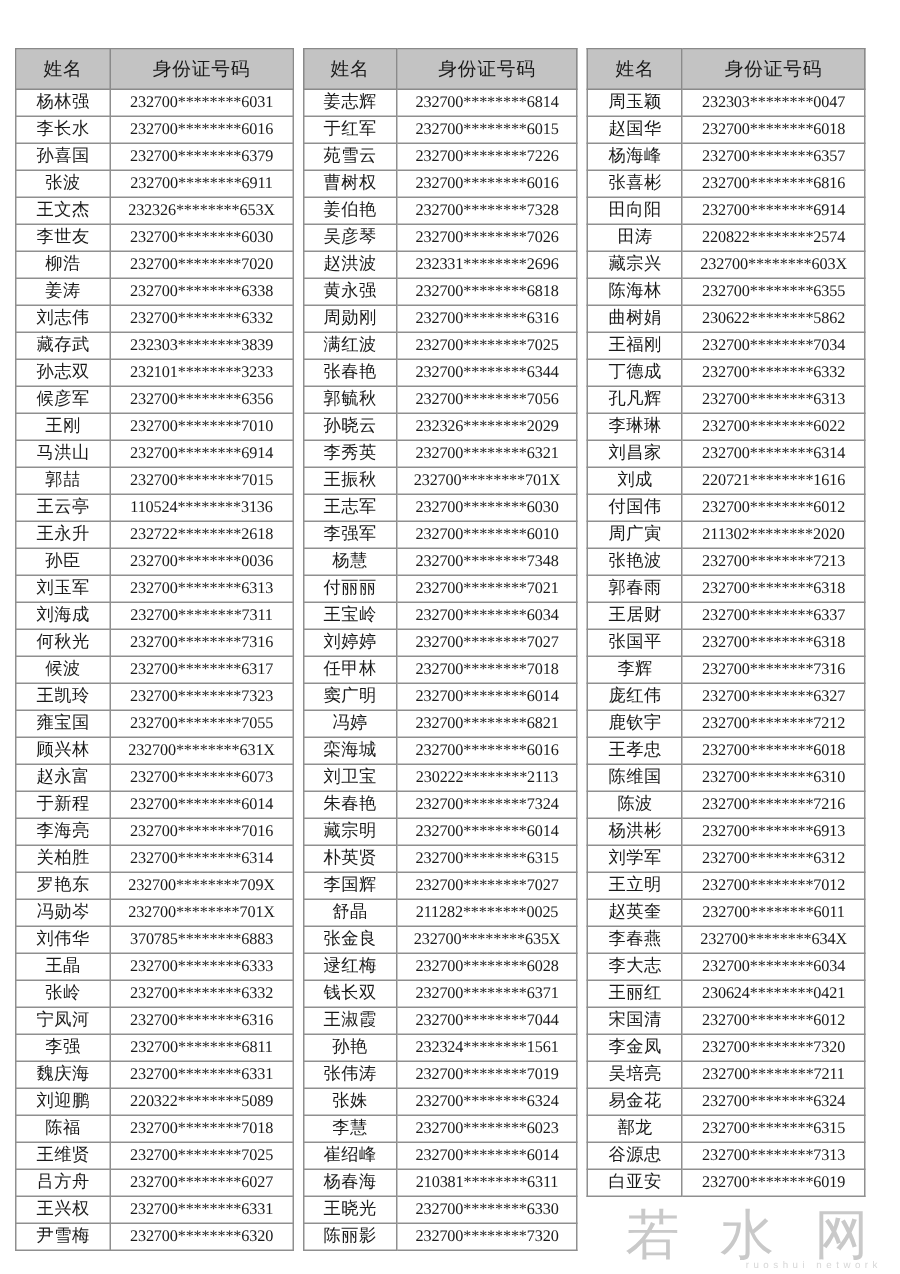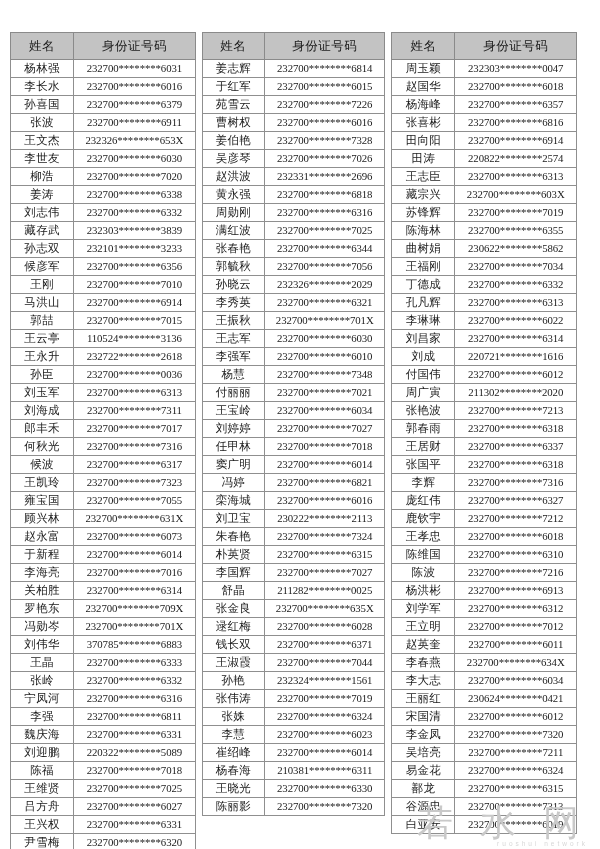--- a/index.html
+++ b/index.html
@@ -184,24 +184,20 @@
           </tr>
           <tr>
             <td class="name-cell">刘玉军</td>
             <td class="id-cell">232700********6313</td>
           </tr>
           <tr>
             <td class="name-cell">刘海成</td>
             <td class="id-cell">232700********7311</td>
           </tr>
           <tr>
-            <td class="name-cell">郎丰禾</td>
-            <td class="id-cell">232700********7017</td>
-          </tr>
-          <tr>
             <td class="name-cell">何秋光</td>
             <td class="id-cell">232700********7316</td>
           </tr>
           <tr>
             <td class="name-cell">候波</td>
             <td class="id-cell">232700********6317</td>
           </tr>
           <tr>
             <td class="name-cell">王凯玲</td>
             <td class="id-cell">232700********7323</td>
@@ -399,20 +395,24 @@
           </tr>
           <tr>
             <td class="name-cell">刘卫宝</td>
             <td class="id-cell">230222********2113</td>
           </tr>
           <tr>
             <td class="name-cell">朱春艳</td>
             <td class="id-cell">232700********7324</td>
           </tr>
           <tr>
+            <td class="name-cell">藏宗明</td>
+            <td class="id-cell">232700********6014</td>
+          </tr>
+          <tr>
             <td class="name-cell">朴英贤</td>
             <td class="id-cell">232700********6315</td>
           </tr>
           <tr>
             <td class="name-cell">李国辉</td>
             <td class="id-cell">232700********7027</td>
           </tr>
           <tr>
             <td class="name-cell">舒晶</td>
             <td class="id-cell">211282********0025</td>
@@ -494,30 +494,22 @@
           </tr>
           <tr>
             <td class="name-cell">田向阳</td>
             <td class="id-cell">232700********6914</td>
           </tr>
           <tr>
             <td class="name-cell">田涛</td>
             <td class="id-cell">220822********2574</td>
           </tr>
           <tr>
-            <td class="name-cell">王志臣</td>
-            <td class="id-cell">232700********6313</td>
-          </tr>
-          <tr>
             <td class="name-cell">藏宗兴</td>
             <td class="id-cell">232700********603X</td>
-          </tr>
-          <tr>
-            <td class="name-cell">苏锋辉</td>
-            <td class="id-cell">232700********7019</td>
           </tr>
           <tr>
             <td class="name-cell">陈海林</td>
             <td class="id-cell">232700********6355</td>
           </tr>
           <tr>
             <td class="name-cell">曲树娟</td>
             <td class="id-cell">230622********5862</td>
           </tr>
           <tr>

